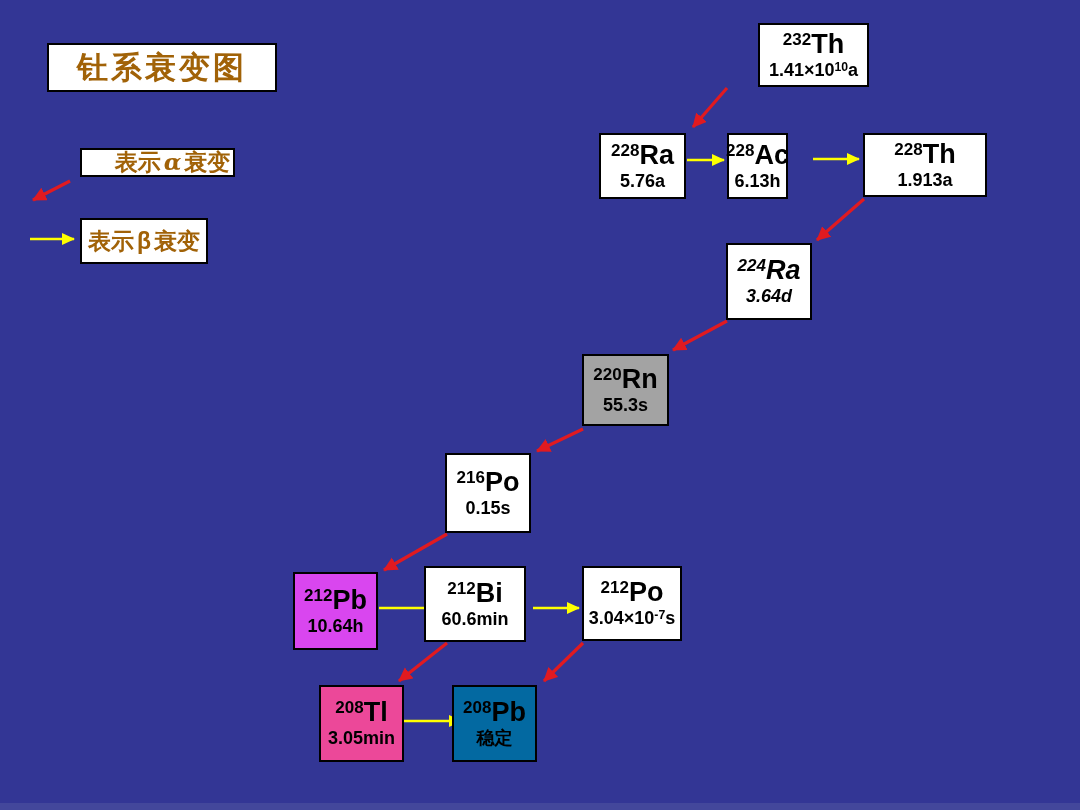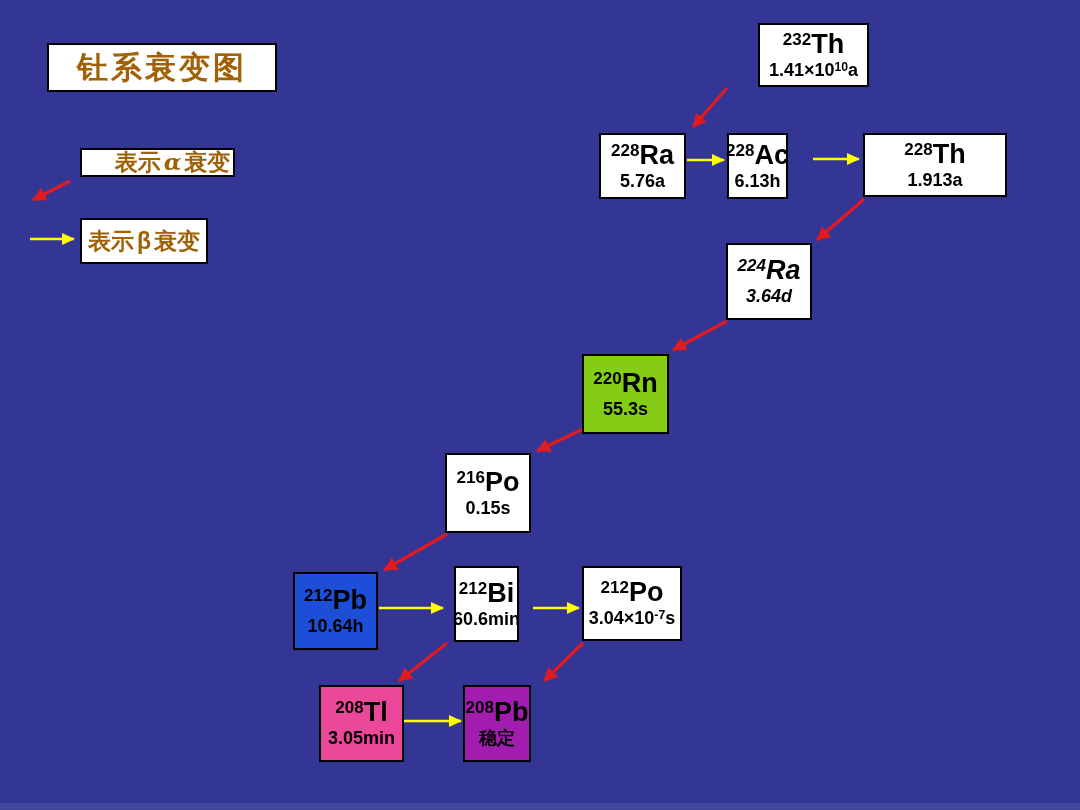--- a/index.html
+++ b/index.html
@@ -91,52 +91,52 @@
         <div class="halflife"><span>1.41×10</span><sup>10</sup><span>a</span></div>
       </div>
       <div class="box" style="left: 599px; top: 133px; width: 87px; height: 66px; background: rgb(255, 255, 255); border-color: rgb(0, 0, 0);">
         <div class="nuclide"><sup>228</sup><span>Ra</span></div>
         <div class="halflife"><span>5.76a</span></div>
       </div>
       <div class="box" style="left: 727px; top: 133px; width: 61px; height: 66px; background: rgb(255, 255, 255); border-color: rgb(0, 0, 0);">
         <div class="nuclide"><sup>228</sup><span>Ac</span></div>
         <div class="halflife"><span>6.13h</span></div>
       </div>
-      <div class="box" style="left: 863px; top: 133px; width: 144px; height: 64px; background: rgb(255, 255, 255); border-color: rgb(0, 0, 0);">
+      <div class="box" style="left: 863px; top: 133px; width: 124px; height: 64px; background: rgb(255, 255, 255); border-color: rgb(0, 0, 0);">
         <div class="nuclide"><sup>228</sup><span>Th</span></div>
         <div class="halflife"><span>1.913a</span></div>
       </div>
       <div class="box" style="left: 726px; top: 243px; width: 86px; height: 77px; background: rgb(255, 255, 255); border-color: rgb(0, 0, 0); font-style: italic;">
         <div class="nuclide"><sup>224</sup><span>Ra</span></div>
         <div class="halflife"><span>3.64d</span></div>
       </div>
-      <div class="box" style="left: 582px; top: 354px; width: 87px; height: 80px; background: #84cc16; border-color: rgb(0, 0, 0);">
+      <div class="box" style="left: 582px; top: 354px; width: 87px; height: 72px; background: #a3a3a3; border-color: rgb(0, 0, 0);">
         <div class="nuclide"><sup>220</sup><span>Rn</span></div>
         <div class="halflife"><span>55.3s</span></div>
       </div>
       <div class="box" style="left: 445px; top: 453px; width: 86px; height: 80px; background: rgb(255, 255, 255); border-color: rgb(0, 0, 0);">
         <div class="nuclide"><sup>216</sup><span>Po</span></div>
         <div class="halflife"><span>0.15s</span></div>
       </div>
-      <div class="box" style="left: 293px; top: 572px; width: 85px; height: 78px; background: #1d4ed8; border-color: rgb(0, 0, 0);">
+      <div class="box" style="left: 293px; top: 572px; width: 85px; height: 78px; background: #d946ef; border-color: rgb(0, 0, 0);">
         <div class="nuclide"><sup>212</sup><span>Pb</span></div>
         <div class="halflife"><span>10.64h</span></div>
       </div>
-      <div class="box" style="left: 454px; top: 566px; width: 65px; height: 76px; background: rgb(255, 255, 255); border-color: rgb(0, 0, 0);">
+      <div class="box" style="left: 424px; top: 566px; width: 102px; height: 76px; background: rgb(255, 255, 255); border-color: rgb(0, 0, 0);">
         <div class="nuclide"><sup>212</sup><span>Bi</span></div>
         <div class="halflife"><span>60.6min</span></div>
       </div>
       <div class="box" style="left: 582px; top: 566px; width: 100px; height: 75px; background: rgb(255, 255, 255); border-color: rgb(0, 0, 0);">
         <div class="nuclide"><sup>212</sup><span>Po</span></div>
         <div class="halflife"><span>3.04×10</span><sup>-7</sup><span>s</span></div>
       </div>
       <div class="box" style="left: 319px; top: 685px; width: 85px; height: 77px; background: #ec4899; border-color: rgb(0, 0, 0);">
         <div class="nuclide"><sup>208</sup><span>Tl</span></div>
         <div class="halflife"><span>3.05min</span></div>
       </div>
-      <div class="box" style="left: 463px; top: 685px; width: 68px; height: 77px; background: #a21caf; border-color: rgb(0, 0, 0);">
+      <div class="box" style="left: 452px; top: 685px; width: 85px; height: 77px; background: #0369a1; border-color: rgb(0, 0, 0);">
         <div class="nuclide"><sup>208</sup><span>Pb</span></div>
         <div class="halflife"><span>稳定</span></div>
       </div>
     </div>
 
   <div class="bottom-strip" style="background: rgb(67, 71, 155);"></div>
 </div>
 
 </body></html>

